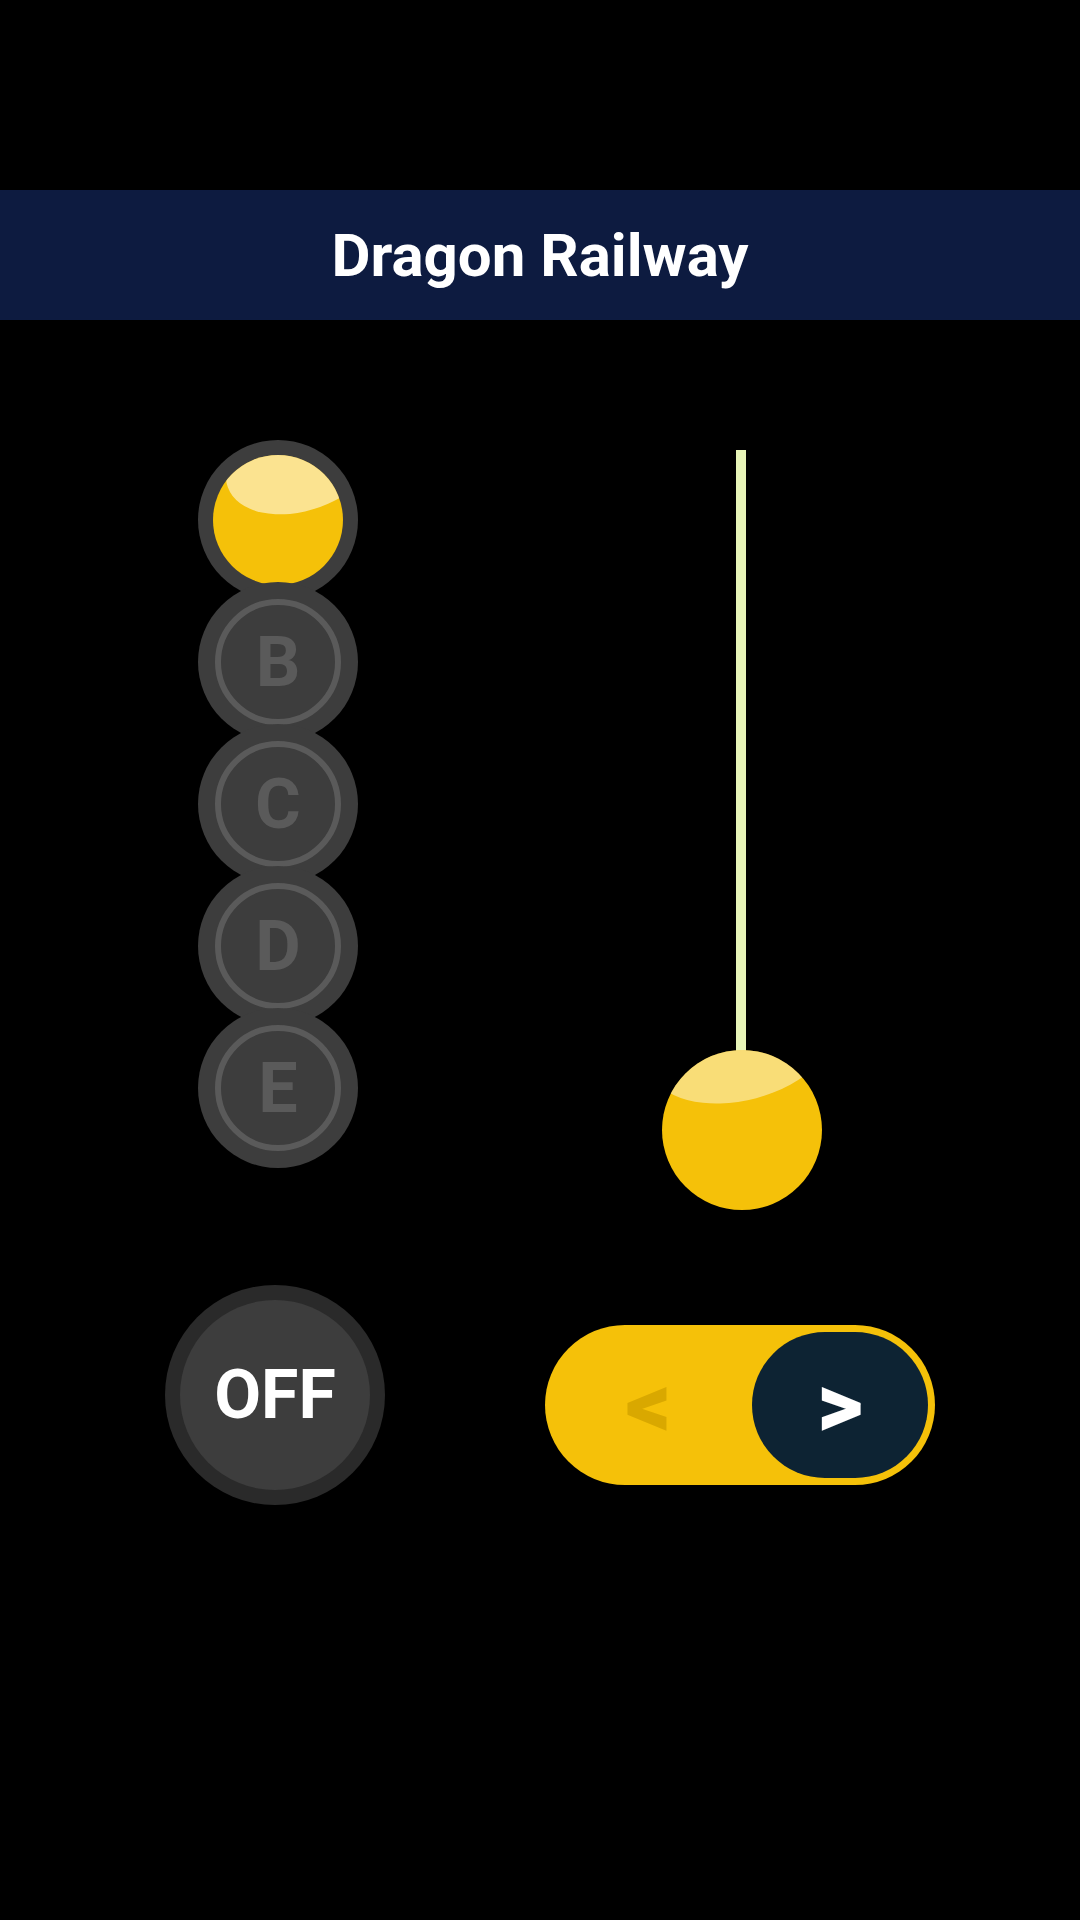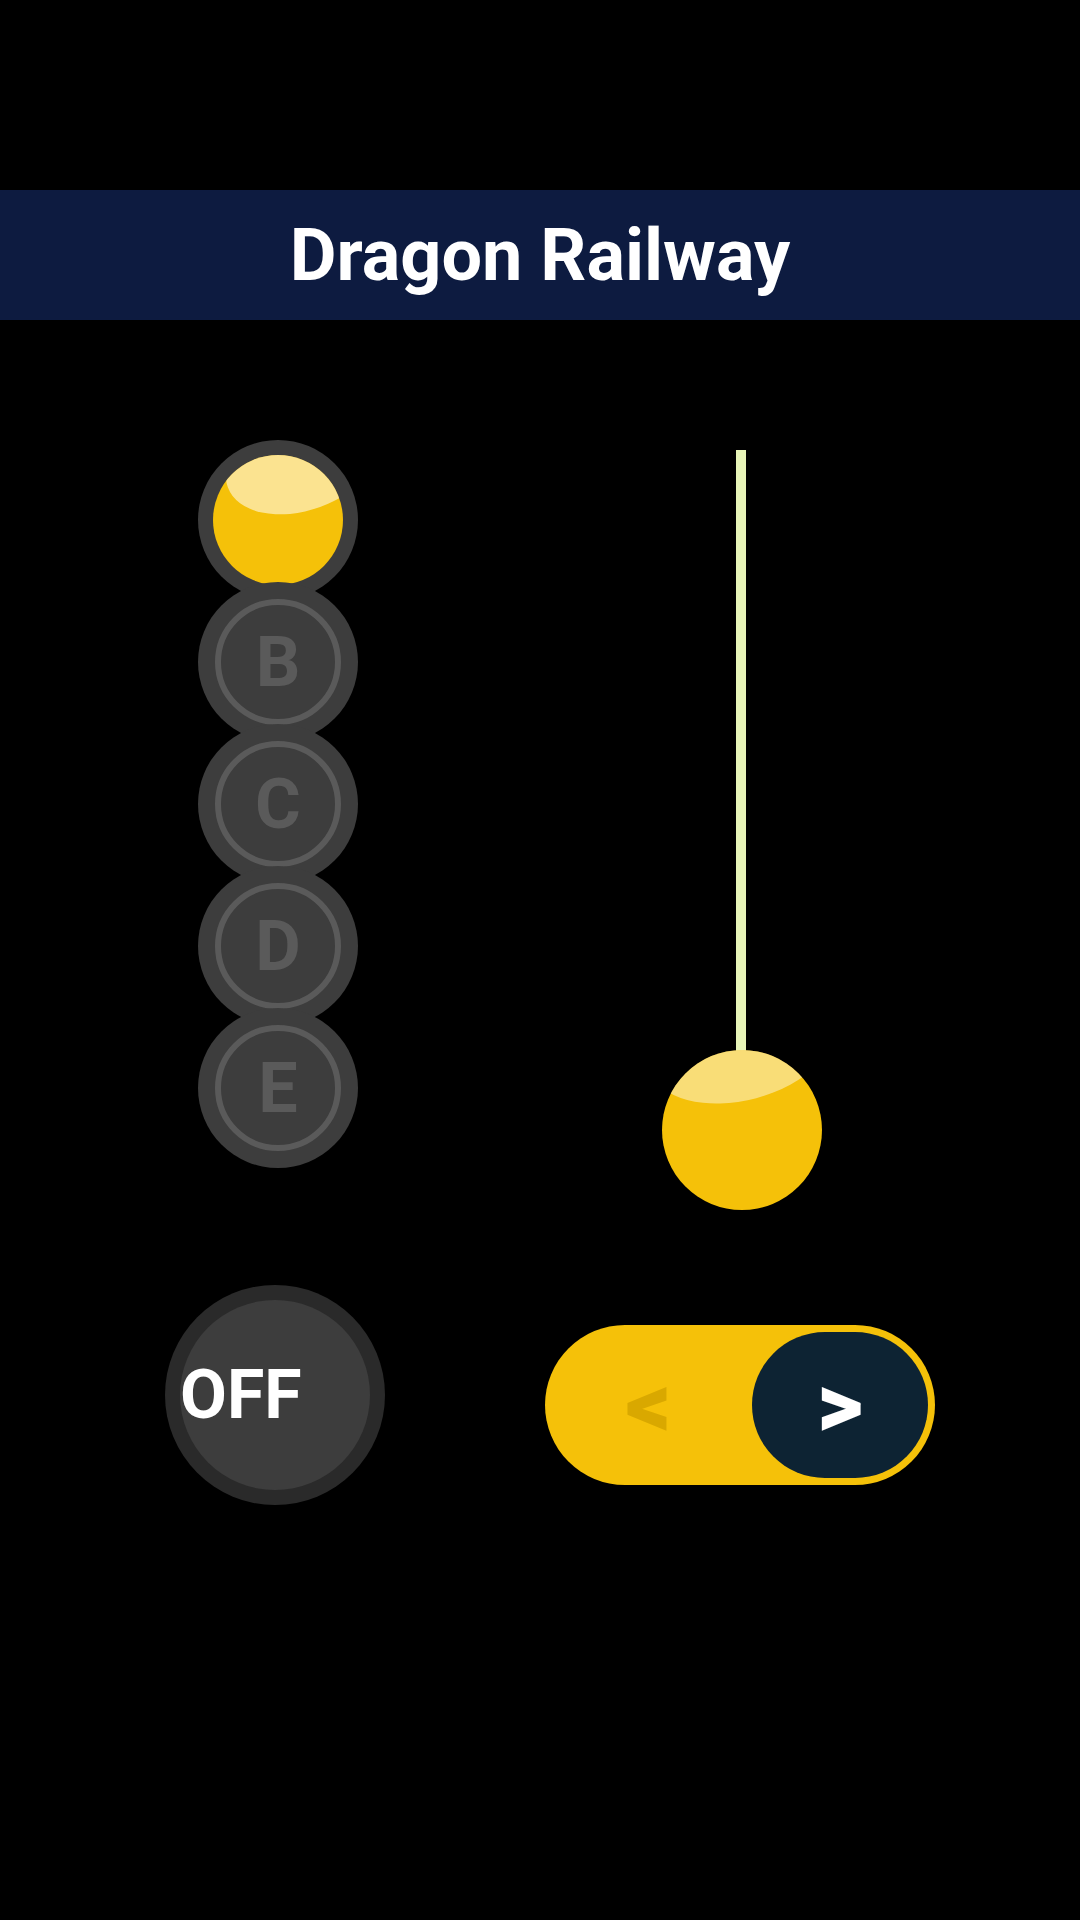--- a/index.html
+++ b/index.html
@@ -17,21 +17,21 @@
       left: 0;
       width: 100%;
       height: 130px;
       background: #0d1b40;
       display: flex;
       align-items: center;
       justify-content: center;
     }
     .header-title {
       color: #fff;
-      font-size: 72px;
+      font-size: 60px;
       font-weight: 700;
     }
     .selector-column {
       position: absolute;
       top: 440px;
       left: 198px;
     }
     .selector-option {
       width: 160px;
       height: 160px;
@@ -129,21 +129,21 @@
       align-items: center;
       justify-content: center;
     }
     .off-inner {
       width: 190px;
       height: 190px;
       border-radius: 50%;
       background: #3d3d3d;
       display: flex;
       align-items: center;
-      justify-content: flex-start;
+      justify-content: center;
     }
     .off-label {
       color: #fff;
       font-size: 68px;
       font-weight: 700;
     }
     .direction-toggle {
       position: absolute;
       top: 1325px;
       left: 545px;

